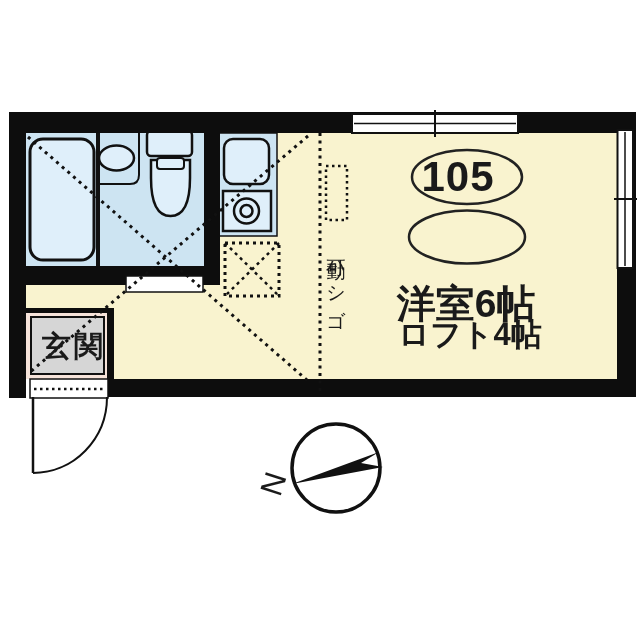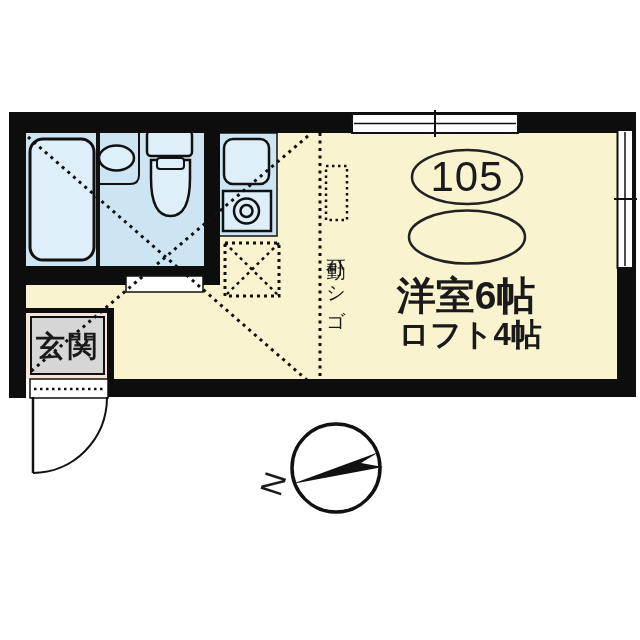--- a/index.html
+++ b/index.html
@@ -1,21 +1,21 @@
 <!DOCTYPE html>
 <html style="--floor: #F9F3CF; --wet-area: #CDE4F2; --fixture: #DFEFFA; --wall: #0D0D0D; --entrance-hall: #F6E3DA; --entrance-step: #D6D6D6; --line: #111111;"><head>
 <meta charset="utf-8">
 <style>
   html,body{margin:0;padding:0;background:#ffffff;}
   .stage{position:relative;width:640px;height:640px;background:#ffffff;overflow:hidden;
          font-family:"Liberation Sans","DejaVu Sans",sans-serif;}
   .stage svg{position:absolute;left:0;top:0;}
   .lbl{position:absolute;color:#1a1a1a;text-align:center;white-space:nowrap;}
   .unit-num{width:120px;height:50px;line-height:50px;font-size:42px;font-weight:500;letter-spacing:1px;}
-  .room-lbl{width:210px;height:44px;line-height:44px;font-size:39px;font-weight:600;}
+  .room-lbl{width:210px;height:44px;line-height:44px;font-size:39px;font-weight:600;margin-top:8px;}
   .loft-lbl{width:210px;height:36px;line-height:36px;font-size:31px;font-weight:600;}
   .genkan-lbl{width:74px;height:40px;line-height:40px;font-size:29px;font-weight:600;letter-spacing:3px;}
   .ladder-lbl{writing-mode:vertical-rl;text-orientation:upright;font-size:19px;font-weight:500;
               letter-spacing:2px;height:120px;line-height:24px;}
   .north-lbl{width:40px;height:40px;line-height:40px;font-size:31px;font-weight:500;
              transform:rotate(-72deg);}
 </style>
 </head>
 <body>
 
@@ -90,19 +90,19 @@
 
     <ellipse cx="467" cy="177" rx="55" ry="27" fill="none" stroke="#222222" stroke-width="2.5"></ellipse>
     <ellipse cx="467" cy="237" rx="58" ry="26.5" fill="none" stroke="#222222" stroke-width="2.5"></ellipse>
 
     <g>
       <circle cx="336" cy="468" r="44" fill="#ffffff" stroke="var(--line)" stroke-width="3.5"></circle>
       <polygon points="292,484 379,452 361,463 383,467" fill="var(--line)"></polygon>
     </g>
   </svg>
 
-  <div class="lbl unit-num" style="left:407px;top:152px;">105</div>
+  <div class="lbl unit-num" style="left:398px;top:152px;font-weight:bold;">105</div>
   <div class="lbl room-lbl" style="left:361px;top:274px;">洋室6帖</div>
   <div class="lbl loft-lbl" style="left:365px;top:317px;">ロフト4帖</div>
-  <div class="lbl genkan-lbl" style="left:31px;top:326px;">玄関</div>
+  <div class="lbl genkan-lbl" style="left:37px;top:326px;">玄関</div>
   <div class="lbl ladder-lbl" style="left:324px;top:222px;">可動ハシゴ</div>
   <div class="lbl north-lbl" style="left:254px;top:464px;">N</div>
 </div>
 
 </body></html>

